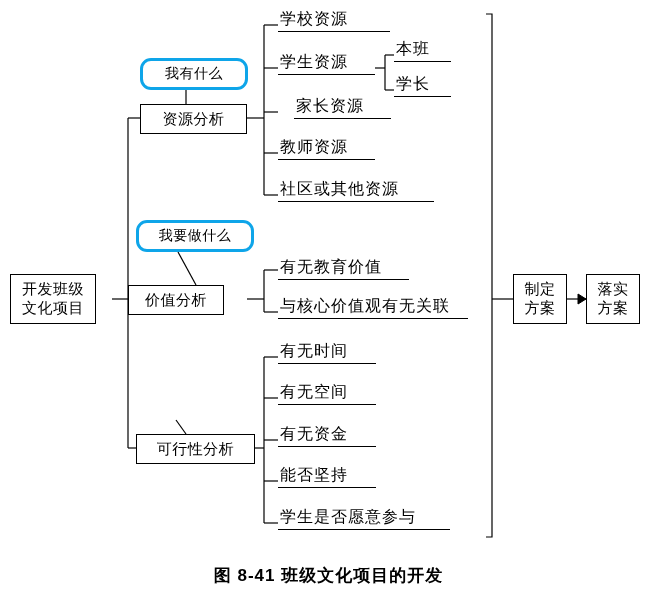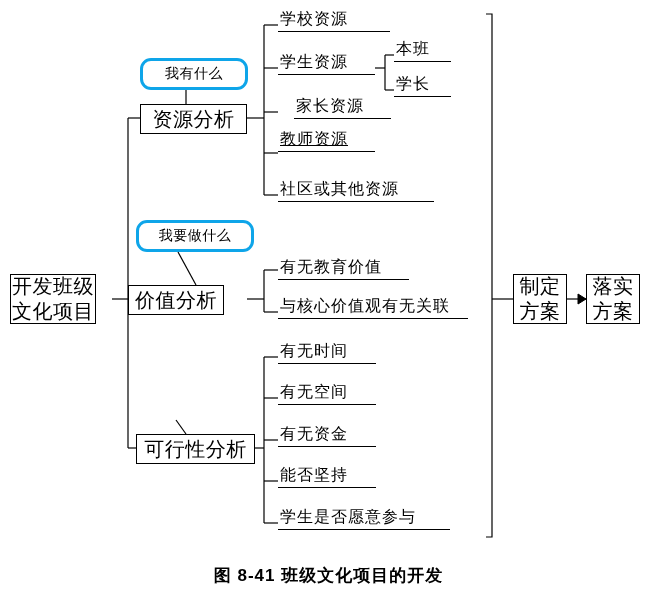--- a/index.html
+++ b/index.html
@@ -33,21 +33,21 @@
     align-items: center;
     justify-content: center;
     text-align: center;
     line-height: 1.25;
     background: #ffffff;
     white-space: pre-line;
   }
   
   .box {
     border: 1px solid #000000;
-    font-size: 20px;
+    font-size: 15px;
     letter-spacing: 0.5px;
   }
   
   .bubble {
     border: 3px solid #0ea5e9;
     border-radius: 11px;
     font-size: 14px;
     letter-spacing: 0.5px;
   }
   
@@ -138,21 +138,21 @@
 
   <div class="node leaf" style="left:278px; top:6px; width:112px; height:26px;">
     <span>学校资源</span>
   </div>
   <div class="node leaf" style="left:278px; top:49px; width:97px; height:26px;">
     <span>学生资源</span>
   </div>
   <div class="node leaf" style="left:278px; top:93px; width:97px; height:26px;margin-left:16px;">
     <span>家长资源</span>
   </div>
-  <div class="node leaf" style="left:278px; top:126px; width:97px; height:26px;text-decoration:underline;">
+  <div class="node leaf" style="left:278px; top:134px; width:97px; height:26px;">
     <span>教师资源</span>
   </div>
   <div class="node leaf" style="left:278px; top:176px; width:156px; height:26px;">
     <span>社区或其他资源</span>
   </div>
 
   <div class="node leaf" style="left:394px; top:36px; width:57px; height:26px;">
     <span>本班</span>
   </div>
   <div class="node leaf" style="left:394px; top:71px; width:57px; height:26px;">

